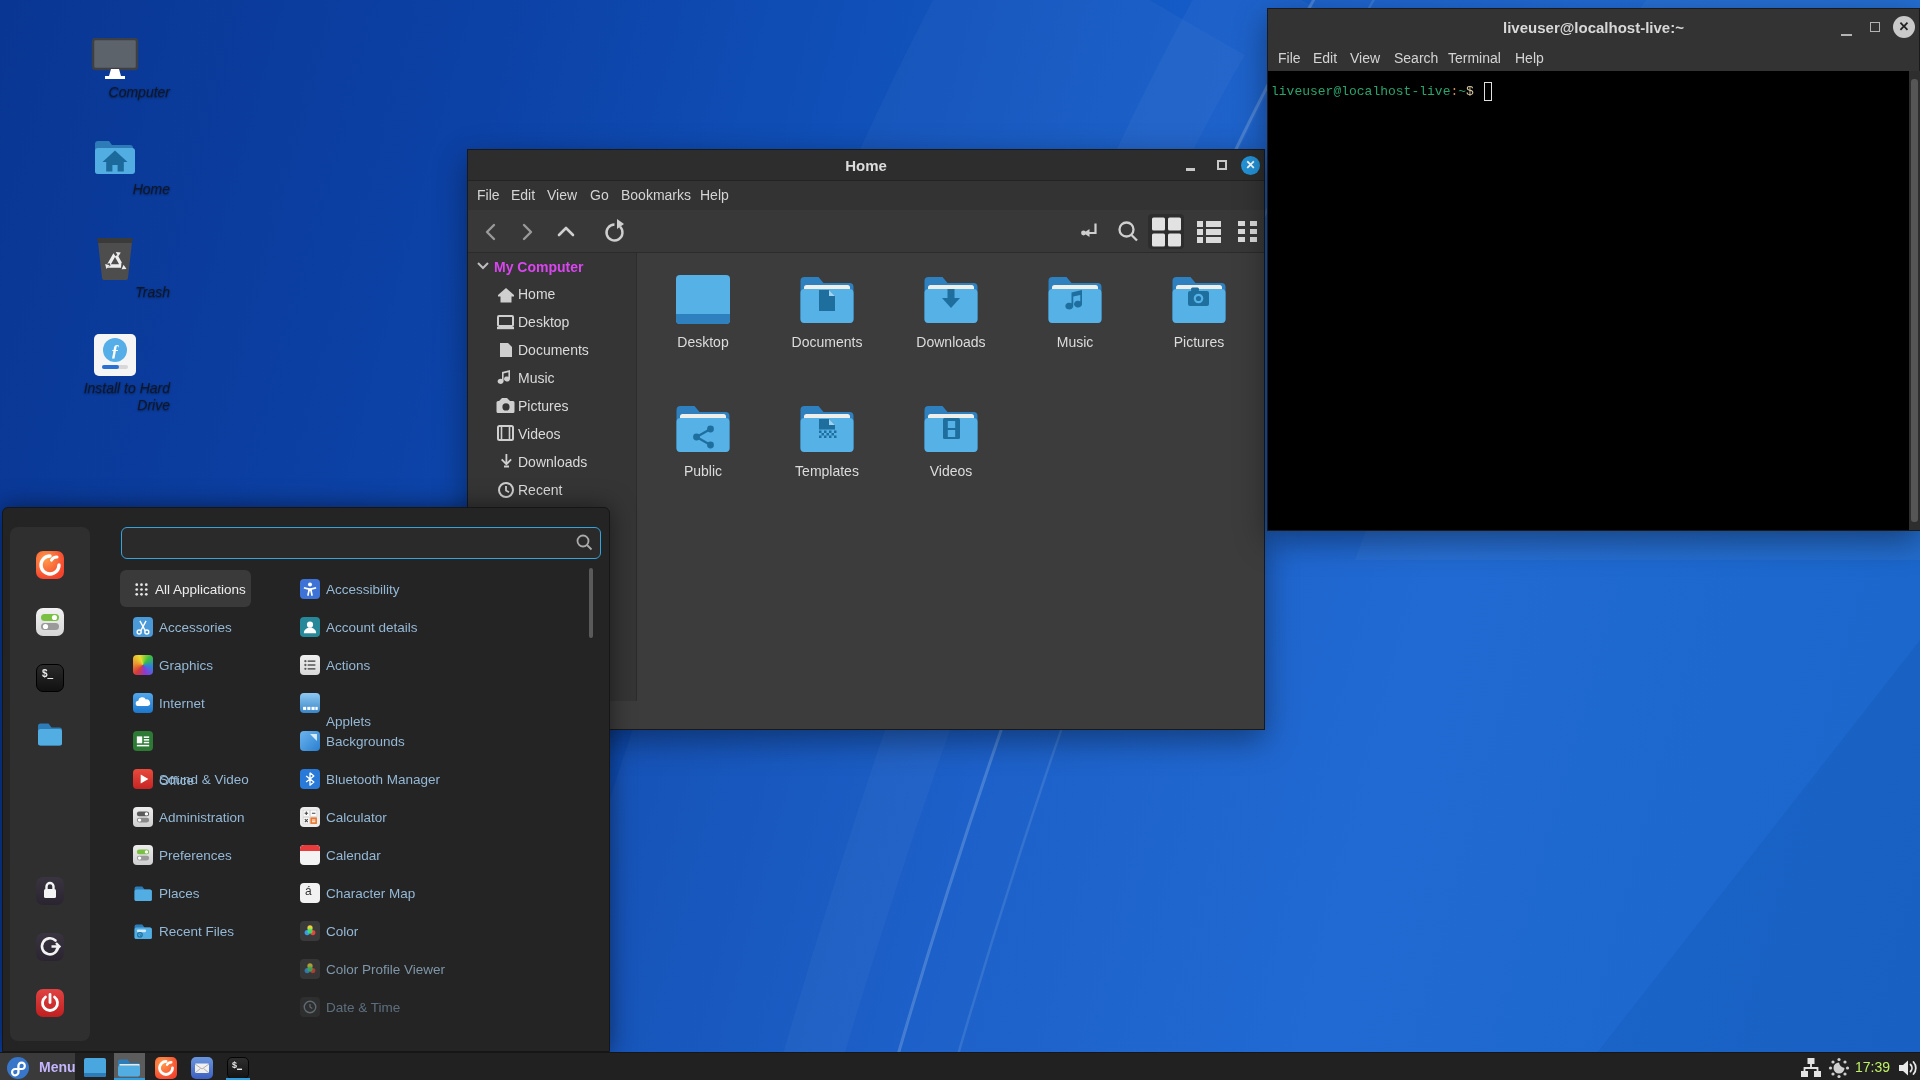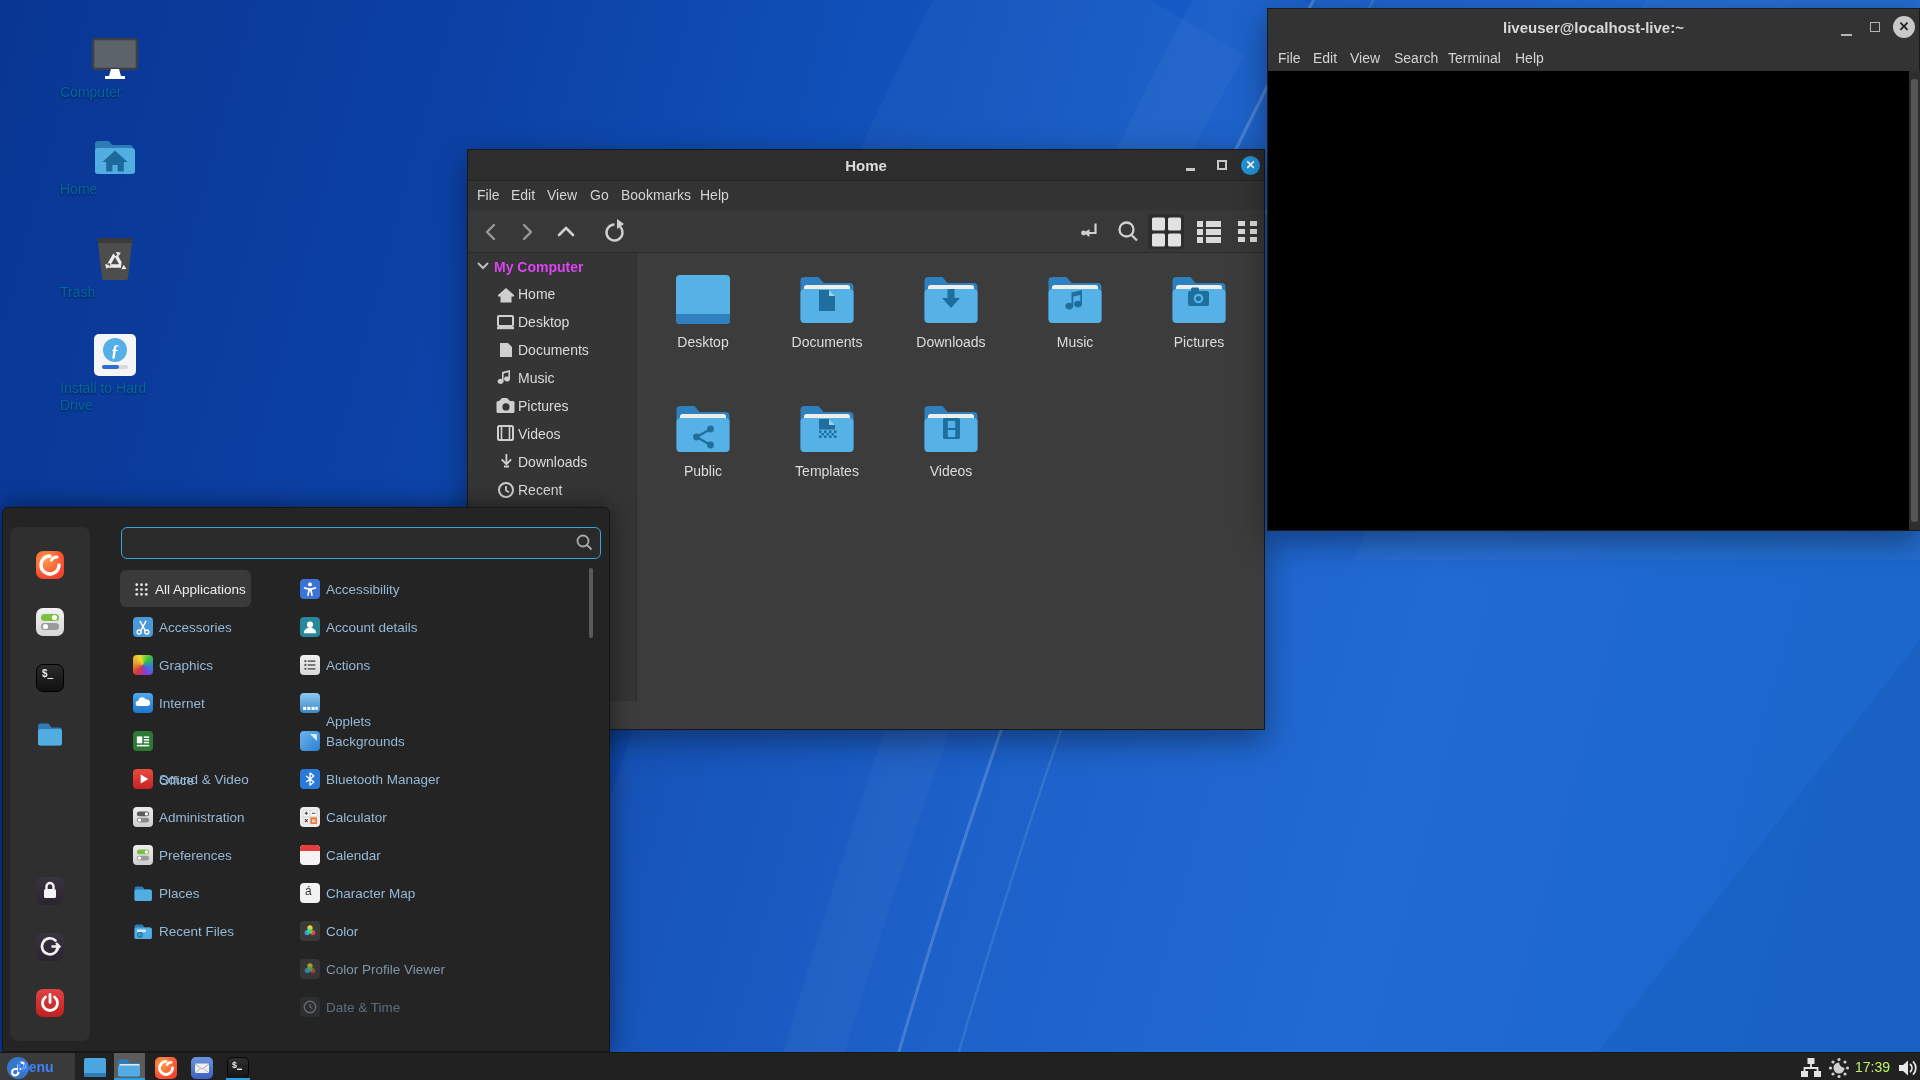--- a/index.html
+++ b/index.html
@@ -1,21 +1,21 @@
 <!DOCTYPE html>
 <html><head>
 <meta charset="utf-8">
 <style>
   * { margin:0; padding:0; box-sizing:border-box; }
   html,body { width:1920px; height:1080px; overflow:hidden; font-family:"Liberation Sans", sans-serif; }
   #desk { position:absolute; left:0; top:0; width:1920px; height:1080px;
     background:linear-gradient(105deg,#093693 0%,#0c41a5 22%,#1050b8 40%,#155cc8 55%,#1965d2 72%,#1463cd 88%,#1261c9 100%);
   }
   .abs { position:absolute; }
-  .dicon { position:absolute; width:110px; text-align:left; color:#0369a1; font-size:14px; }
+  .dicon { position:absolute; width:110px; text-align:right; color:#0f172a; font-size:14px;font-style:italic; }
   .dicon .lbl { margin-top:4px; line-height:17px; text-shadow:0 1px 2px rgba(0,0,0,.55); }
   .fav { width:28px; height:28px; }
   .cat { width:20px; height:20px; border-radius:4px; overflow:hidden; }
   .catlbl { font-size:13.5px; color:#94b8d6; padding-top:2px; }
 </style>
 </head>
 <body>
 <div id="desk">
 
   <svg class="abs" width="1920" height="1080" style="left:0;top:0">
@@ -261,20 +261,24 @@
     <div class="abs" style="left:625px;top:7px;width:22px;height:22px;border-radius:50%;background:#c9c9c9;color:#222;text-align:center;line-height:22px;font-size:13px;font-weight:bold;">✕</div>
   </div>
   <div class="abs" style="left:0;top:38px;width:651px;height:24px;background:#333333;color:#d4d4d4;font-size:14px;line-height:22px;">
     <span class="abs" style="left:10px;">File</span>
     <span class="abs" style="left:45px;">Edit</span>
     <span class="abs" style="left:82px;">View</span>
     <span class="abs" style="left:126px;">Search</span>
     <span class="abs" style="left:180px;">Terminal</span>
     <span class="abs" style="left:247px;">Help</span>
   </div>
+  <div class="abs" style="left:0;top:62px;width:641px;height:459px;background:#000;font-family:'Liberation Mono',monospace;font-size:13px;">
+    <span class="abs" style="left:3px;top:13px;color:#2aa46c;">liveuser@localhost-live<span style="color:#c8885a;">:</span><span style="color:#2aa46c;">~</span><span style="color:#d8c8a0;">$</span></span>
+    <span class="abs" style="left:216px;top:11px;width:8px;height:19px;border:1.5px solid #e0e0e0;"></span>
+  </div>
   <div class="abs" style="left:641px;top:62px;width:11px;height:459px;background:#2e2e2e;">
     <div class="abs" style="left:2px;top:8px;width:7px;height:443px;background:#565656;border-radius:3px;"></div>
   </div>
 </div>
 
 <div class="abs" id="menu" style="left:2px;top:507px;width:608px;height:545px;background:#242424;border:1px solid #161616;border-radius:6px 6px 0 0;box-shadow:0 0 24px rgba(0,0,0,.5);">
 
   <div class="abs" style="left:7px;top:19px;width:80px;height:514px;background:#2f2f2f;border-radius:8px;"></div>
   <div class="abs fav" style="left:33px;top:43px;background:radial-gradient(circle at 35% 30%,#ff9c4a,#f4442e 75%);border-radius:7px;">
     <svg width="28" height="28">
@@ -518,21 +522,21 @@
 
   <div class="abs" style="left:586px;top:60px;width:4px;height:70px;background:#5a5a5a;border-radius:2px;"></div>
 </div>
 
 <div class="abs" id="bar" style="left:0;top:1052px;width:1920px;height:28px;background:#212121;border-top:1px solid #161616;">
   <div class="abs" style="left:0;top:0;width:75px;height:28px;background:#3a3a3a;"></div>
   <svg class="abs" width="24" height="24" style="left:6px;top:3px;">
     <circle cx="12" cy="12" r="11" fill="#3876c9"></circle>
     <path d="M15.7 5.6 c-2.6 0 -4.4 1.9 -4.4 4.4 v2 h-2.1 c-2.4 0 -4.2 1.8 -4.2 4.2 0 2.4 1.9 4.2 4.2 4.2 2.5 0 4.4 -1.9 4.4 -4.3 v-2 h2.1 c2.4 0 4.2 -1.9 4.2 -4.2 0 -2.4 -1.8 -4.3 -4.2 -4.3 Z M15.7 7.8 c1.2 0 2 0.9 2 2.1 0 1.2 -0.8 2.1 -2 2.1 h-2.1 v-2 c0 -1.3 0.9 -2.2 2.1 -2.2 Z M11.3 14.1 v2 c0 1.3 -0.9 2.2 -2.1 2.2 -1.2 0 -2 -0.9 -2 -2.1 0 -1.2 0.8 -2.1 2 -2.1 Z" fill="#ffffff"></path>
   </svg>
-  <div class="abs" style="left:17px;top:0;height:28px;line-height:28px;color:#3b82f6;font-size:14px;font-weight:bold;">Menu</div>
+  <div class="abs" style="left:39px;top:0;height:28px;line-height:28px;color:#c4b5fd;font-size:14px;font-weight:bold;">Menu</div>
 
   <svg class="abs" width="24" height="22" style="left:83px;top:4px;">
     <rect x="1" y="1" width="22" height="19" rx="2" fill="#4aa6de"></rect>
     <path d="M1 16 h22 v2 a2 2 0 0 1-2 2 h-18 a2 2 0 0 1-2-2 Z" fill="#2d7cb8"></path>
   </svg>
 
   <div class="abs" style="left:114px;top:0;width:31px;height:28px;background:#5c5c5c;"></div>
   <svg class="abs" width="25" height="21" style="left:117px;top:4px;">
     <path d="M1 4.5 a2 2 0 0 1 2-2 h7.5 l2.5 3.5 h8 a2 2 0 0 1 2 2 v9.5 a2 2 0 0 1-2 2 h-18 a2 2 0 0 1-2-2 Z" fill="#2d7cb8"></path>
     <rect x="2.5" y="7" width="20" height="3.2" fill="#e8e8e4"></rect>

